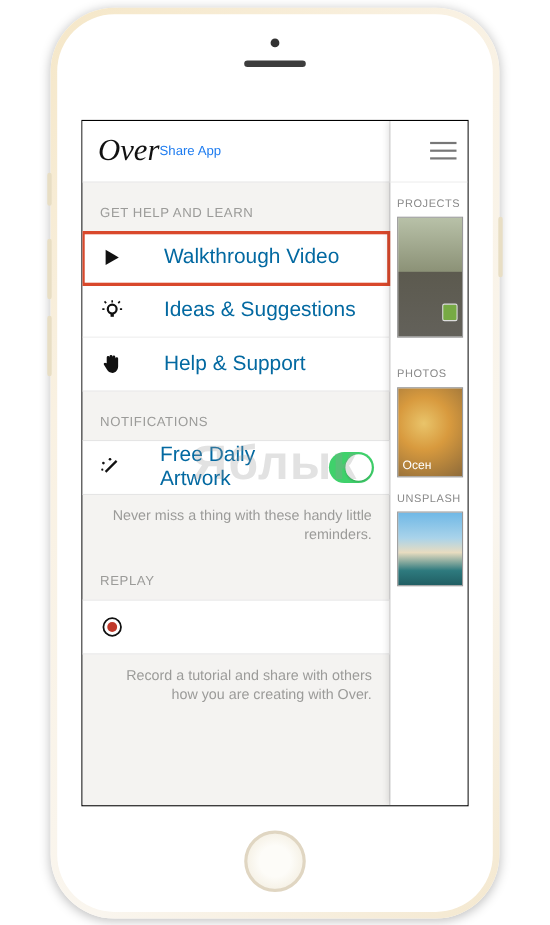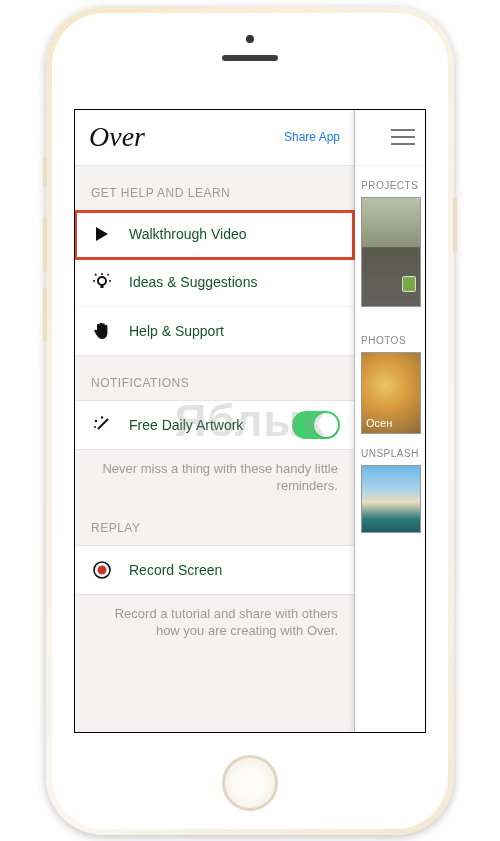--- a/index.html
+++ b/index.html
@@ -81,21 +81,21 @@
     flex-direction: column;
     position: relative;
     border-right: 1px solid #ccc;
   }
   .drawer-header {
     height: 56px;
     background: #fff;
     border-bottom: 1px solid #e5e5e5;
     display: flex;
     align-items: center;
-    justify-content: space-between;
+    justify-content: flex-start;
     padding: 0 14px;
   }
   .logo {
     font-family: "Brush Script MT","Segoe Script",cursive;
     font-size: 28px;
     font-style: italic;
     color: #111;
   }
   .share-btn {
     color: #1e7cf0;
@@ -114,24 +114,25 @@
     background: #fff;
     border-top: 1px solid #e5e5e5;
     border-bottom: 1px solid #e5e5e5;
   }
   .item {
     display: flex;
     align-items: center;
     height: 48px;
     padding: 0 14px;
     border-bottom: 1px solid #eee;
-    font-size: 14px;
-    color: #14532d;
-  }
-  .item:last-child { border-bottom: none; text-align: right; }
+    font-size: 19px;
+    color: #0369a1;
+    gap: 20px;
+  }
+  .item:last-child { border-bottom: none; }
   .icon {
     width: 26px; height: 26px;
     margin-right: 14px;
     display: flex; align-items: center; justify-content: center;
   }
 
   .highlight {
     outline: 3px solid #d9482b;
     outline-offset: -2px;
     position: relative;
@@ -303,21 +304,20 @@
 
         <div class="section-label">REPLAY</div>
         <div class="item-group">
           <div class="item">
             <span class="icon">
               <svg width="20" height="20" viewBox="0 0 20 20">
                 <circle cx="10" cy="10" r="8" fill="none" stroke="#111" stroke-width="1.6"></circle>
                 <circle cx="10" cy="10" r="4.5" fill="#c0392b"></circle>
               </svg>
             </span>
-            <span>Record Screen</span>
           </div>
         </div>
         <div class="section-desc">Record a tutorial and share with others how you are creating with Over.</div>
       </div>
 
       <div class="peek">
         <div class="peek-header">
           <div class="hamburger">
             <span></span>
               <span></span>

